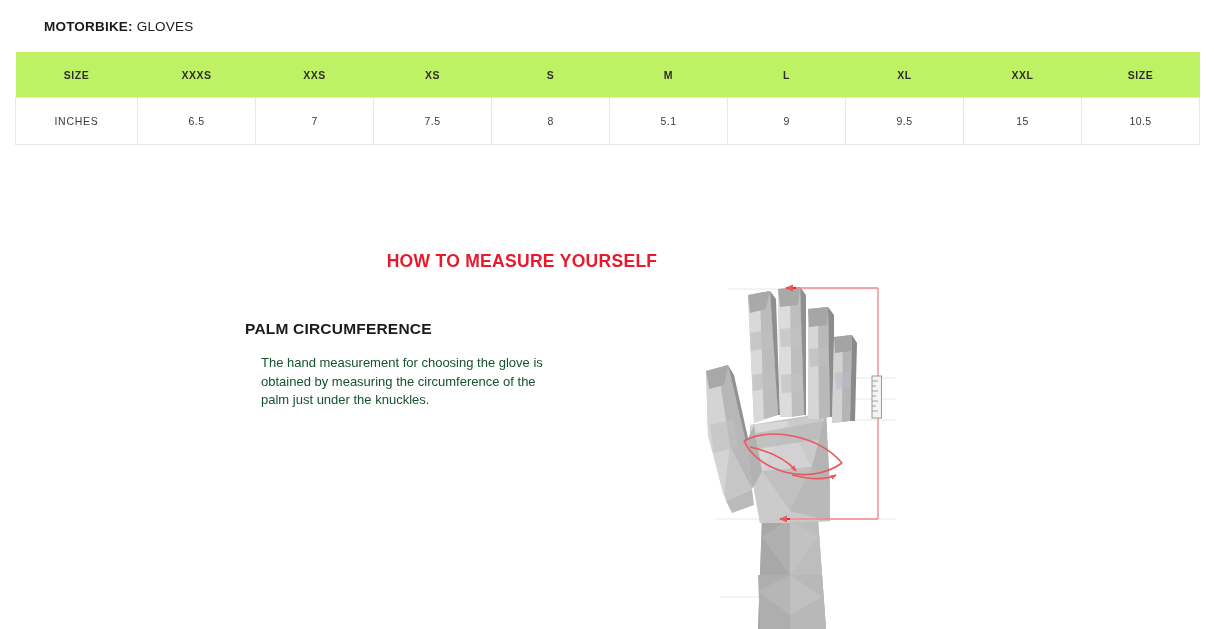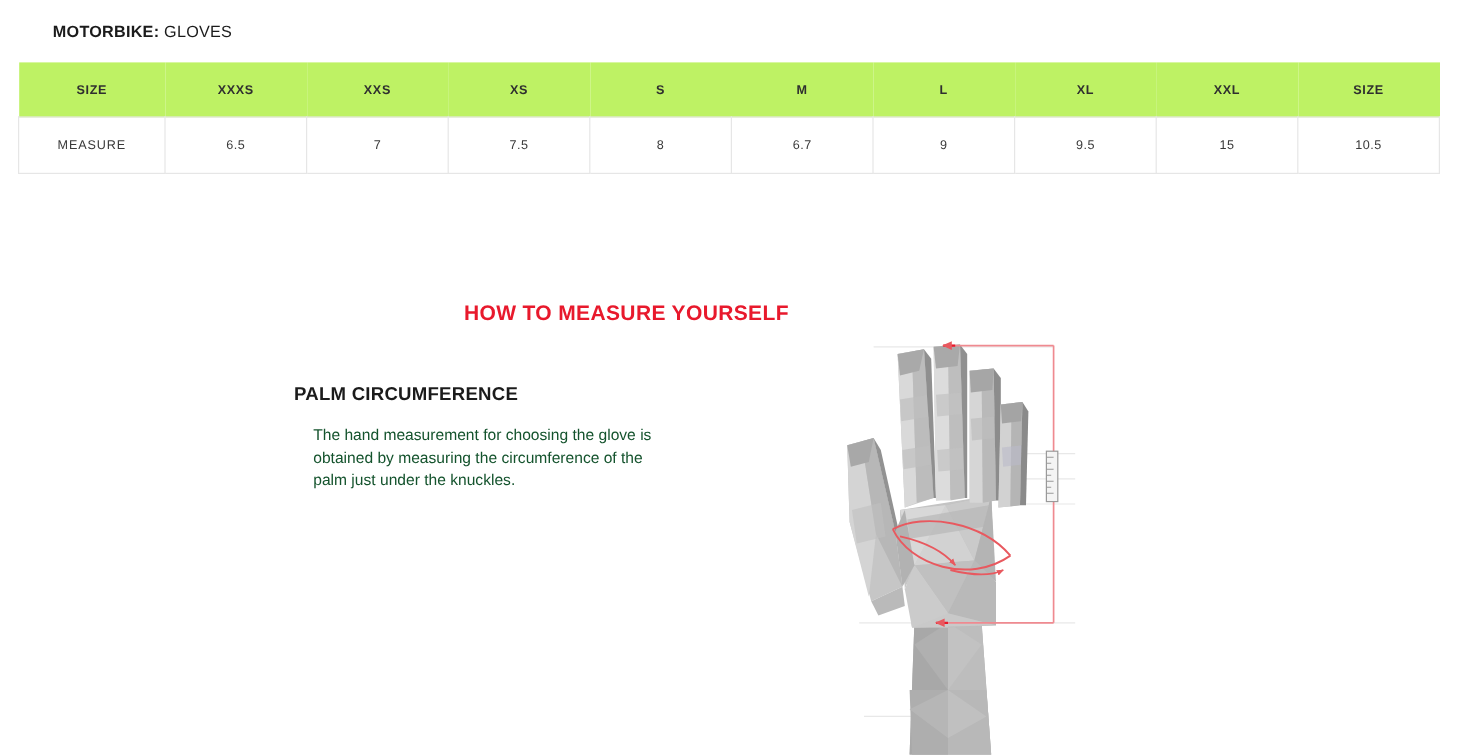--- a/index.html
+++ b/index.html
@@ -147,26 +147,26 @@
       <th>S</th>
       <th>M</th>
       <th>L</th>
       <th>XL</th>
       <th>XXL</th>
       <th>SIZE</th>
     </tr>
   </thead>
   <tbody>
     <tr>
-      <td class="rowhead">MEASURE</td>
+      <td class="rowhead">INCHES</td>
       <td>6.5</td>
       <td>7</td>
       <td>7.5</td>
       <td>8</td>
-      <td>6.7</td>
+      <td>5.1</td>
       <td>9</td>
       <td>9.5</td>
       <td>15</td>
       <td>10.5</td>
     </tr>
   </tbody>
 </table>
 
 <div class="measure-heading">
   <span>HOW TO MEASURE YOURSELF</span>

